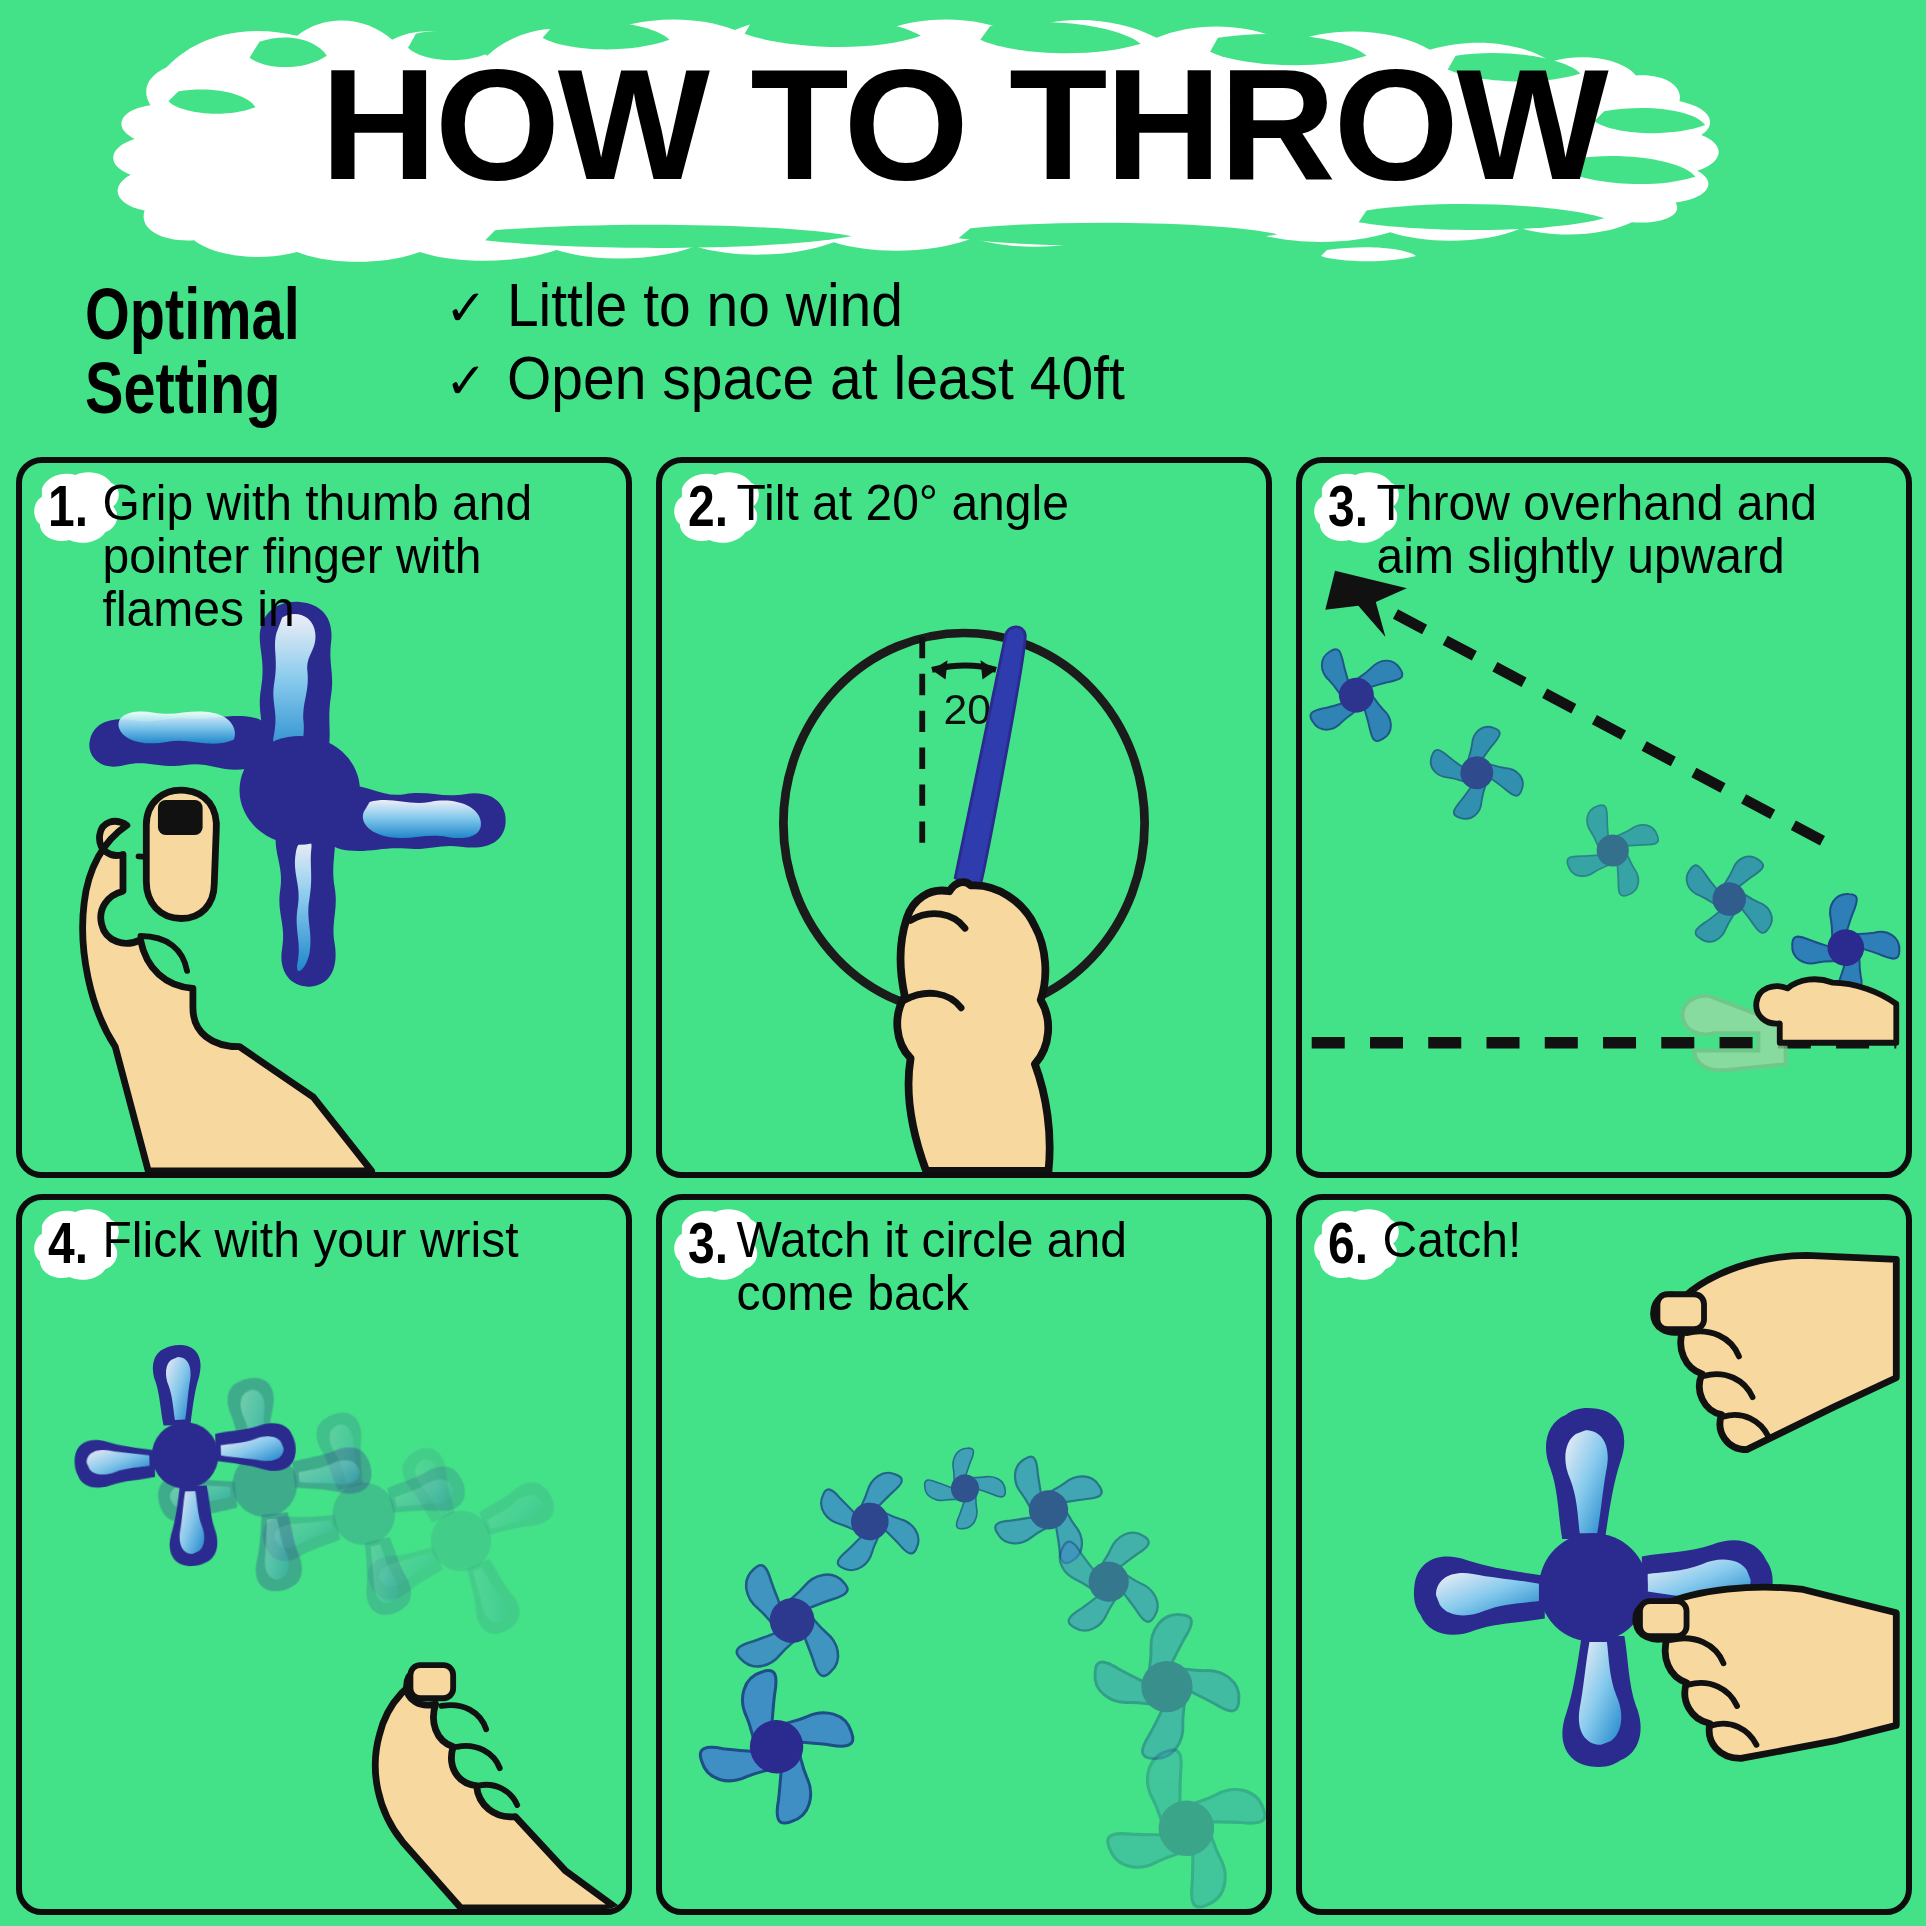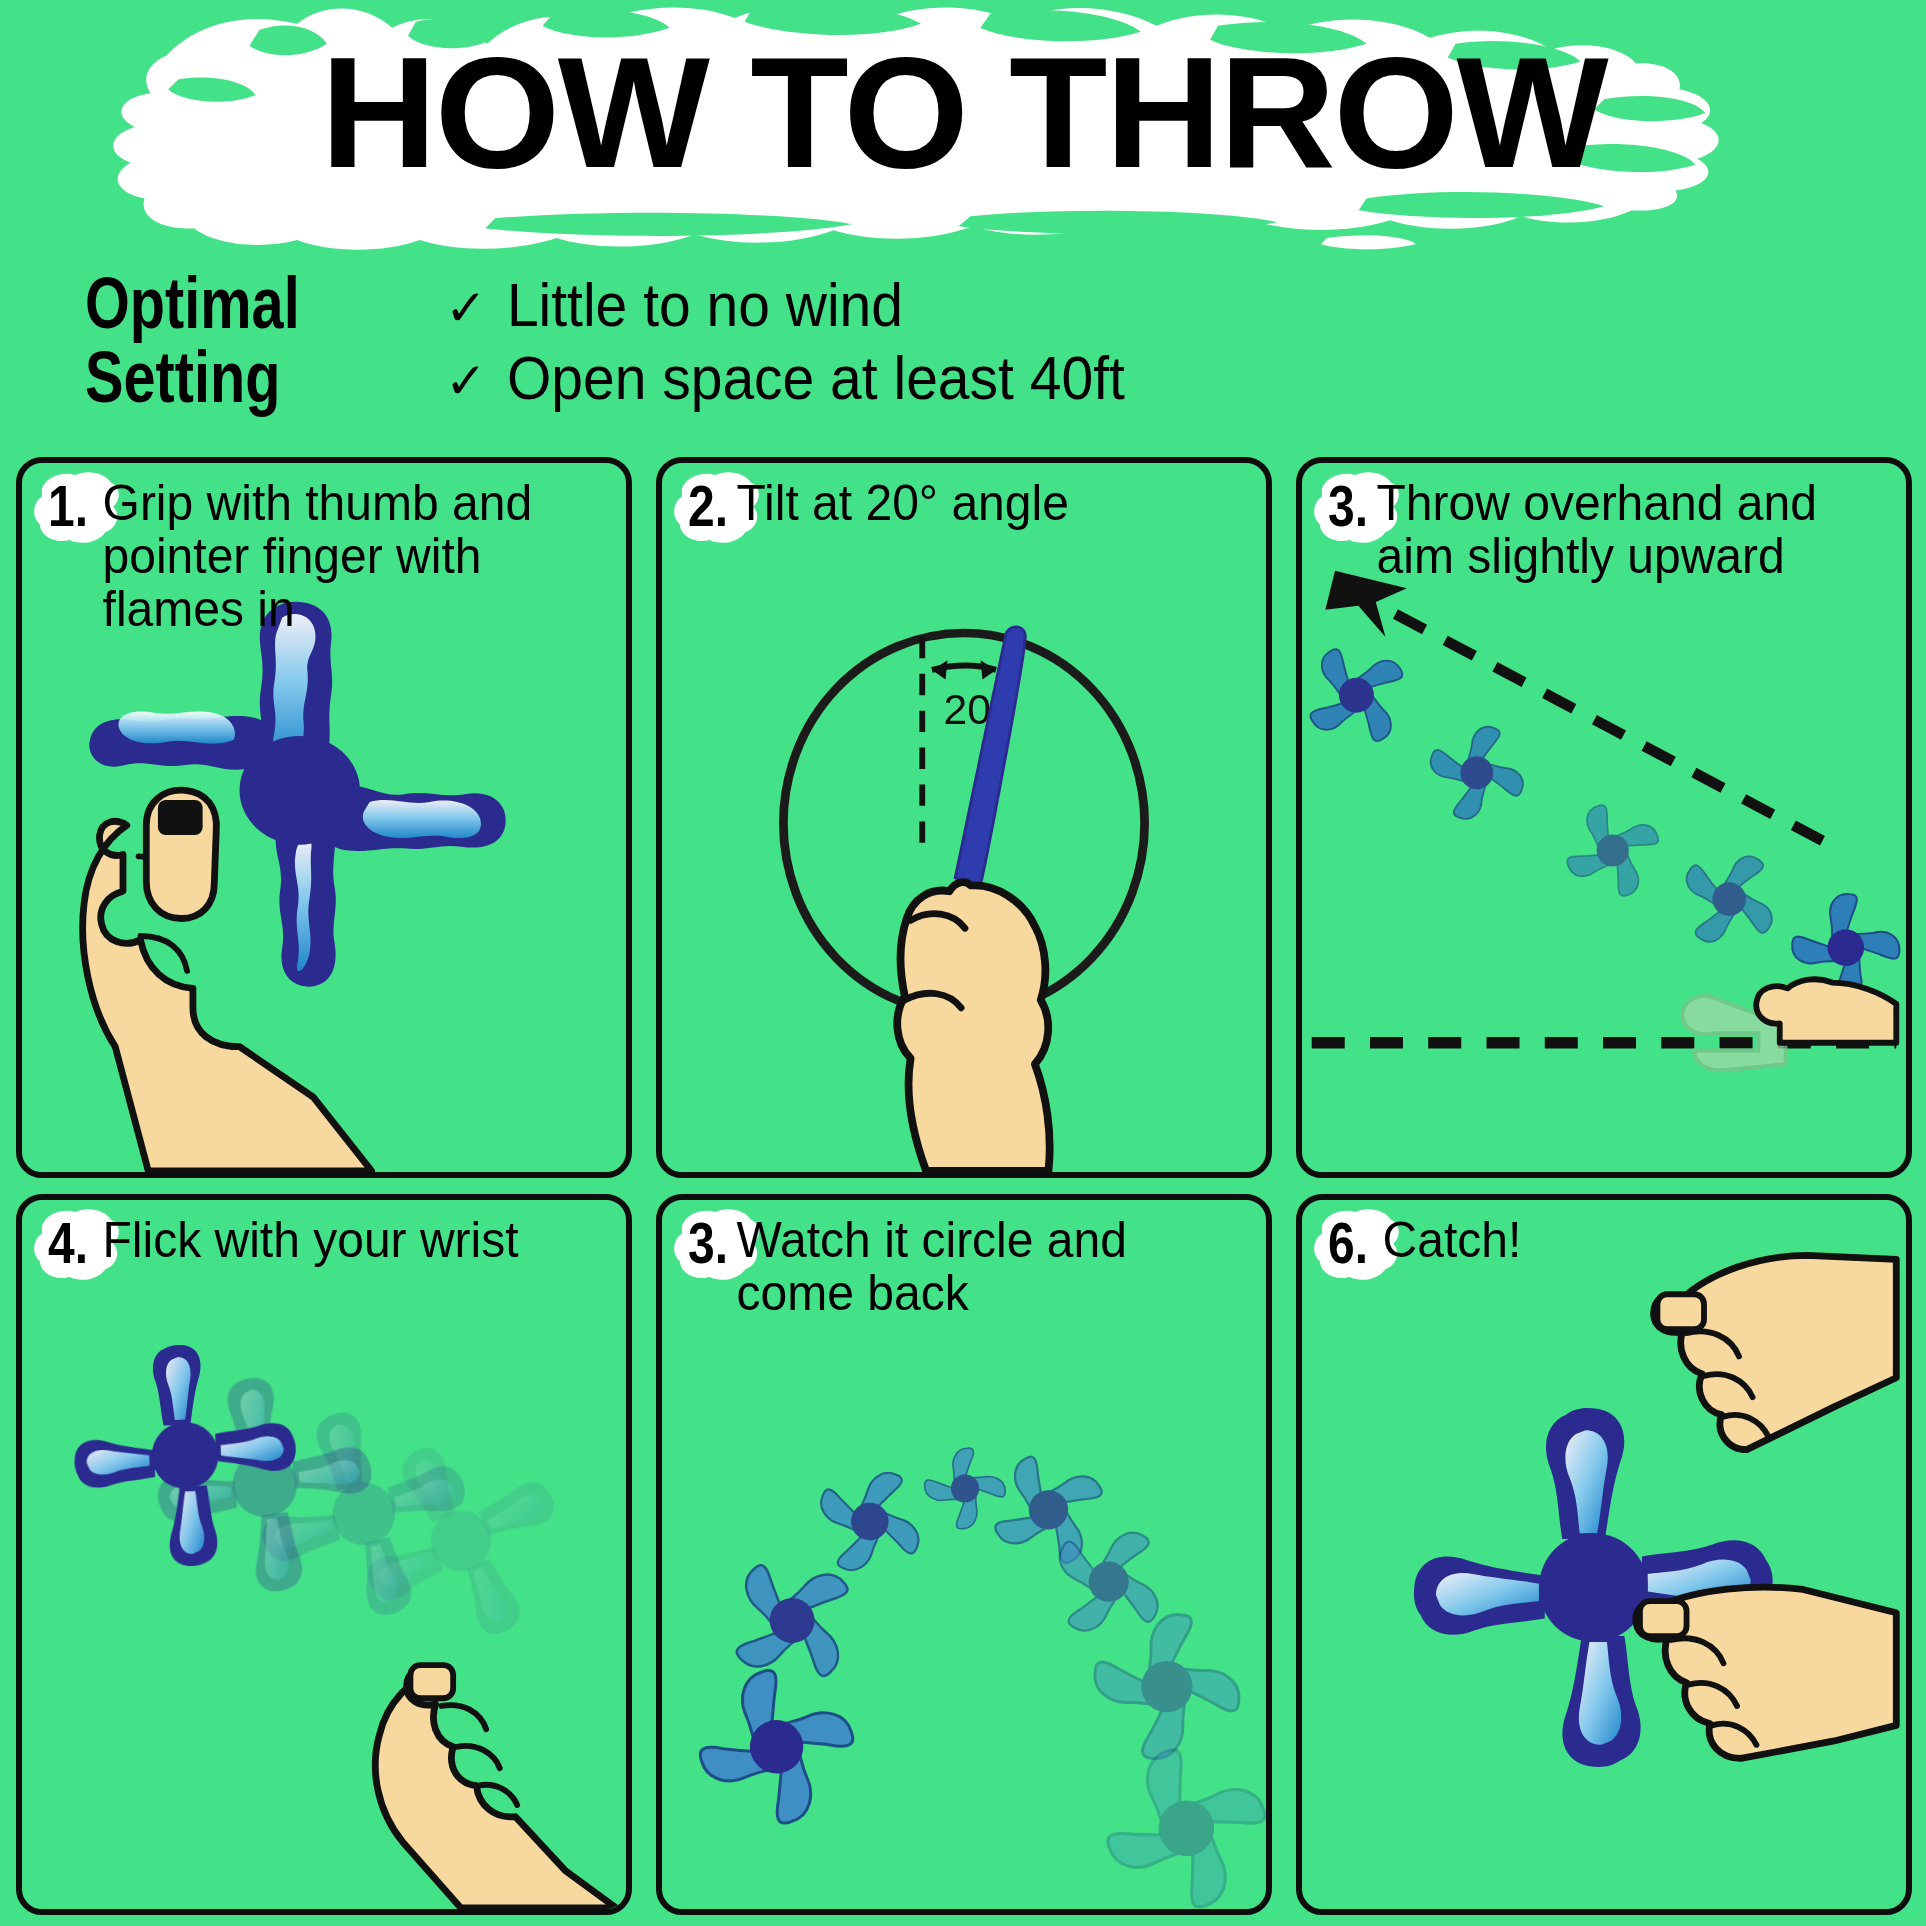--- a/index.html
+++ b/index.html
@@ -11,21 +11,21 @@
     height: 1927px;
     background: #44e288;
     font-family: "Liberation Sans", sans-serif;
     overflow: hidden;
     position: relative;
   }
 
   
   #title-banner {
     position: absolute;
-    left: 0; top: 4px;
+    left: 0; top: 16px;
     width: 1576px;
     height: 248px;
   }
   #title-splat {
     position: absolute;
     left: 0; top: 0;
     width: 1927px;
     height: 248px;
   }
   #page-title {
@@ -46,21 +46,21 @@
   }
 
   
   #optimal-block {
     position: absolute;
     left: 85px;
     top: 265px;
     width: 1485px;
     height: 149px;
     display: flex;
-    align-items: flex-start;
+    align-items: center;
   }
   #optimal-heading {
     font-family: "Liberation Sans", sans-serif;
     font-weight: bold;
     font-size: 62px;
     line-height: 1.02;
     color: #000;
     transform: scaleX(0.93) scaleY(1.18);
     transform-origin: 0 0;
     width: 342px;

